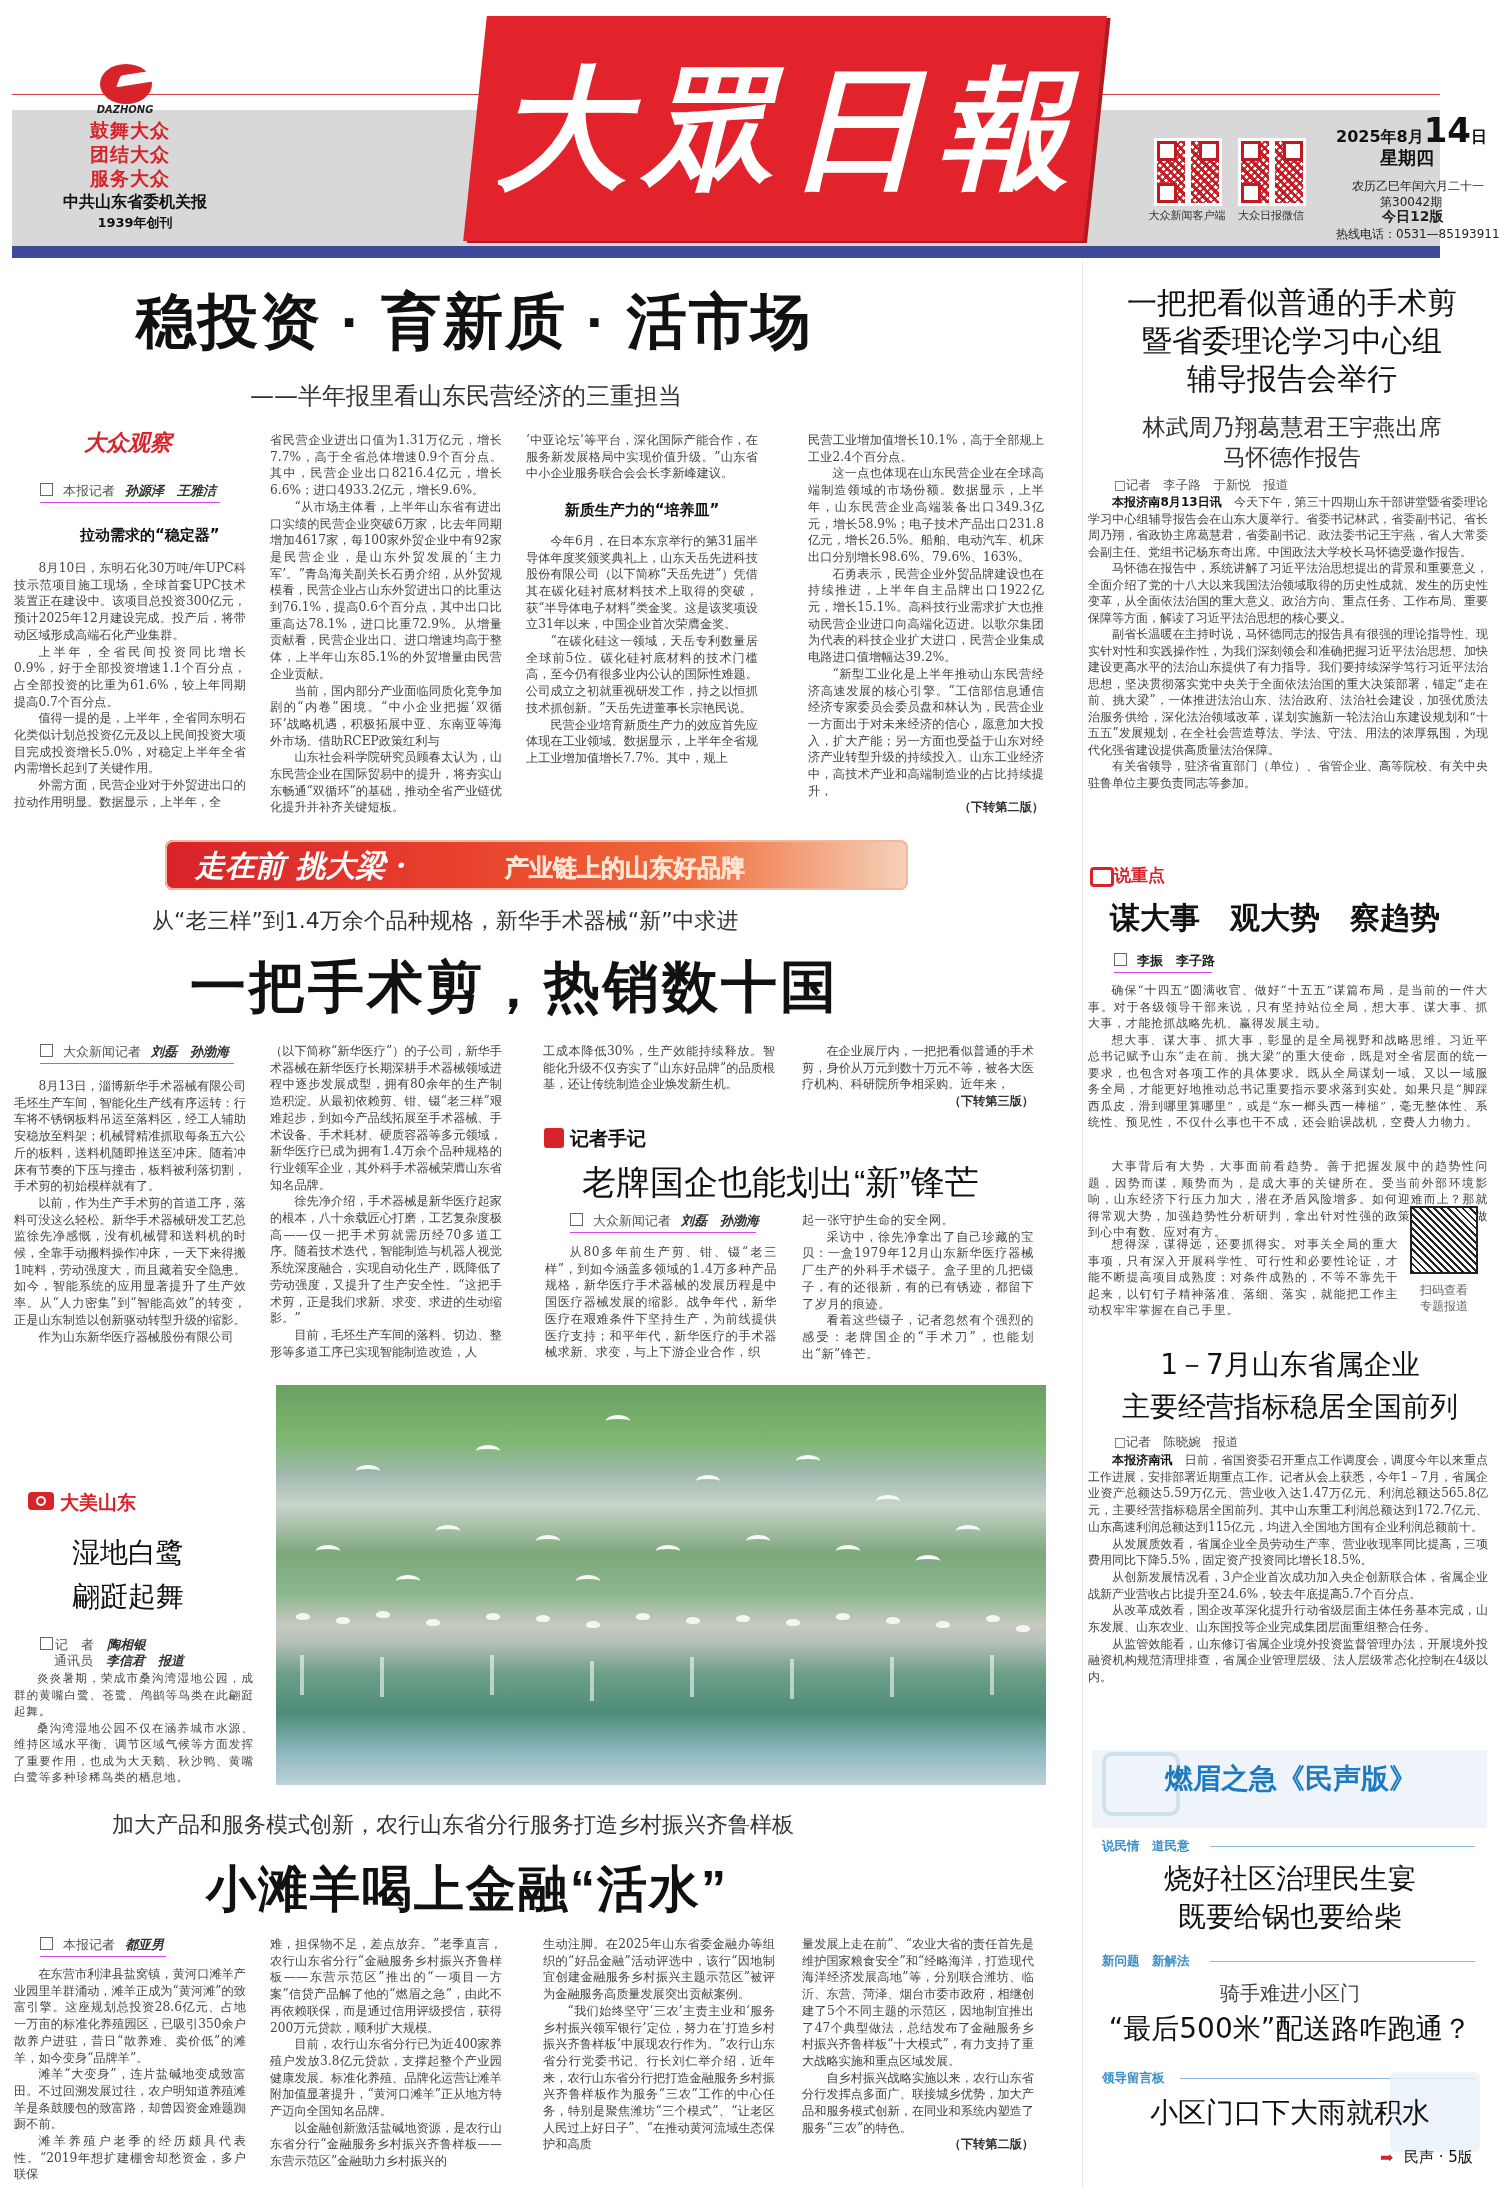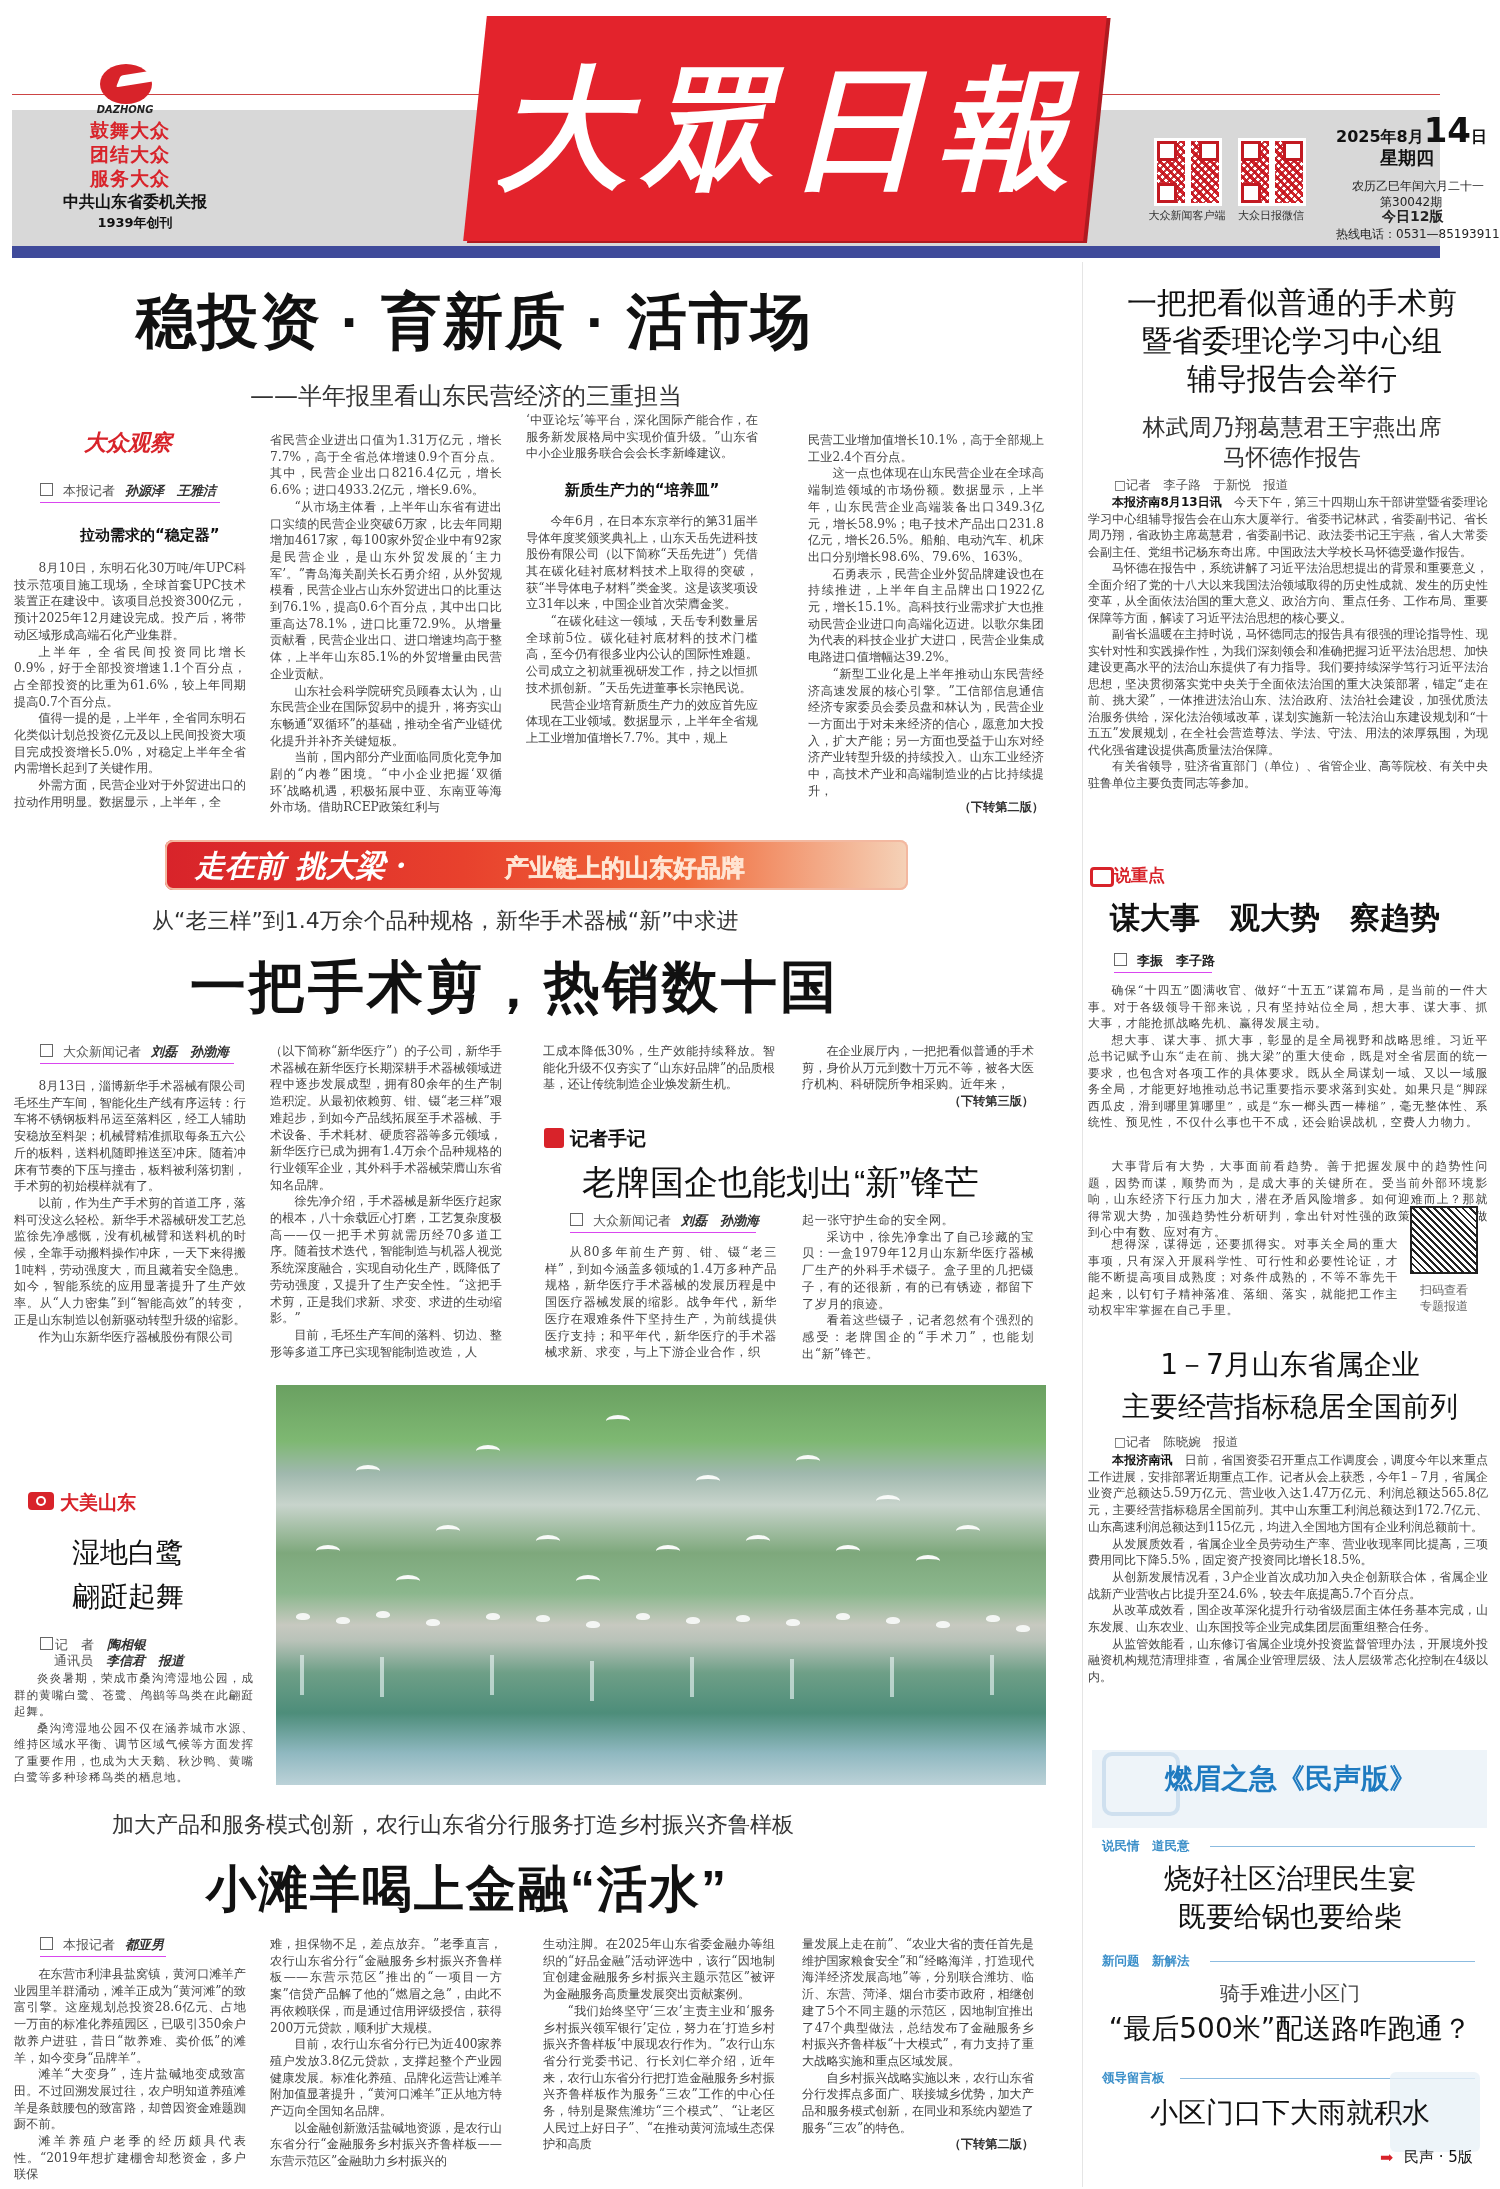--- a/index.html
+++ b/index.html
@@ -118,24 +118,24 @@
 
 <div class="abs col" style="left:14px;top:560px;width:232px">
   <p>8月10日，东明石化30万吨/年UPC科技示范项目施工现场，全球首套UPC技术装置正在建设中。该项目总投资300亿元，预计2025年12月建设完成。投产后，将带动区域形成高端石化产业集群。</p>
   <p>上半年，全省民间投资同比增长0.9%，好于全部投资增速1.1个百分点，占全部投资的比重为61.6%，较上年同期提高0.7个百分点。</p>
   <p>值得一提的是，上半年，全省同东明石化类似计划总投资亿元及以上民间投资大项目完成投资增长5.0%，对稳定上半年全省内需增长起到了关键作用。</p>
   <p>外需方面，民营企业对于外贸进出口的拉动作用明显。数据显示，上半年，全</p>
 </div>
 <div class="abs col" style="left:270px;top:432px;width:232px">
   <p class="noind">省民营企业进出口值为1.31万亿元，增长7.7%，高于全省总体增速0.9个百分点。其中，民营企业出口8216.4亿元，增长6.6%；进口4933.2亿元，增长9.6%。</p>
   <p>“从市场主体看，上半年山东省有进出口实绩的民营企业突破6万家，比去年同期增加4617家，每100家外贸企业中有92家是民营企业，是山东外贸发展的‘主力军’。”青岛海关副关长石勇介绍，从外贸规模看，民营企业占山东外贸进出口的比重达到76.1%，提高0.6个百分点，其中出口比重高达78.1%，进口比重72.9%。从增量贡献看，民营企业出口、进口增速均高于整体，上半年山东85.1%的外贸增量由民营企业贡献。</p>
+  <p>当前，国内部分产业面临同质化竞争加剧的“内卷”困境。“中小企业把握‘双循环’战略机遇，积极拓展中亚、东南亚等海外市场。借助RCEP政策红利与</p>
   <p>山东社会科学院研究员顾春太认为，山东民营企业在国际贸易中的提升，将夯实山东畅通“双循环”的基础，推动全省产业链优化提升并补齐关键短板。</p>
-  <p>当前，国内部分产业面临同质化竞争加剧的“内卷”困境。“中小企业把握‘双循环’战略机遇，积极拓展中亚、东南亚等海外市场。借助RCEP政策红利与</p>
-</div>
-<div class="abs col" style="left:526px;top:412px;width:232px">
+</div>
+<div class="abs col" style="left:526px;top:432px;width:232px">
   <p class="noind">‘中亚论坛’等平台，深化国际产能合作，在服务新发展格局中实现价值升级。”山东省中小企业服务联合会会长李新峰建议。</p>
   <div class="sub-h" style="text-align:center;text-indent:0;margin:20px 0 14px">新质生产力的“培养皿”</div>
   <p>今年6月，在日本东京举行的第31届半导体年度奖颁奖典礼上，山东天岳先进科技股份有限公司（以下简称“天岳先进”）凭借其在碳化硅衬底材料技术上取得的突破，获“半导体电子材料”类金奖。这是该奖项设立31年以来，中国企业首次荣膺金奖。</p>
   <p>“在碳化硅这一领域，天岳专利数量居全球前5位。碳化硅衬底材料的技术门槛高，至今仍有很多业内公认的国际性难题。公司成立之初就重视研发工作，持之以恒抓技术抓创新。”天岳先进董事长宗艳民说。</p>
   <p>民营企业培育新质生产力的效应首先应体现在工业领域。数据显示，上半年全省规上工业增加值增长7.7%。其中，规上</p>
 </div>
 <div class="abs col" style="left:808px;top:432px;width:236px">
   <p class="noind">民营工业增加值增长10.1%，高于全部规上工业2.4个百分点。</p>
   <p>这一点也体现在山东民营企业在全球高端制造领域的市场份额。数据显示，上半年，山东民营企业高端装备出口349.3亿元，增长58.9%；电子技术产品出口231.8亿元，增长26.5%。船舶、电动汽车、机床出口分别增长98.6%、79.6%、163%。</p>
   <p>石勇表示，民营企业外贸品牌建设也在持续推进，上半年自主品牌出口1922亿元，增长15.1%。高科技行业需求扩大也推动民营企业进口向高端化迈进。以歌尔集团为代表的科技企业扩大进口，民营企业集成电路进口值增幅达39.2%。</p>

